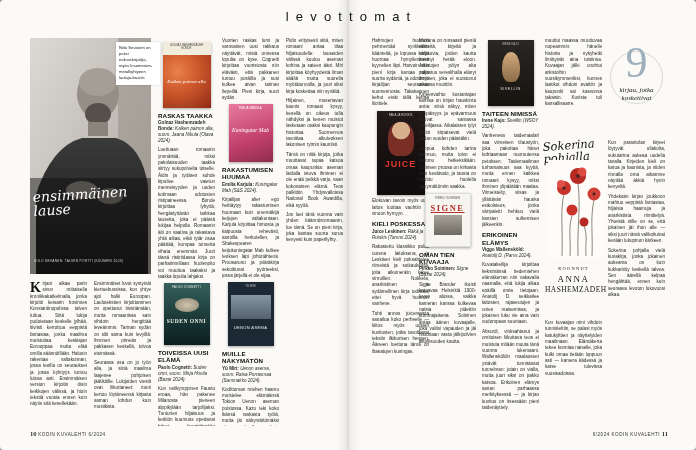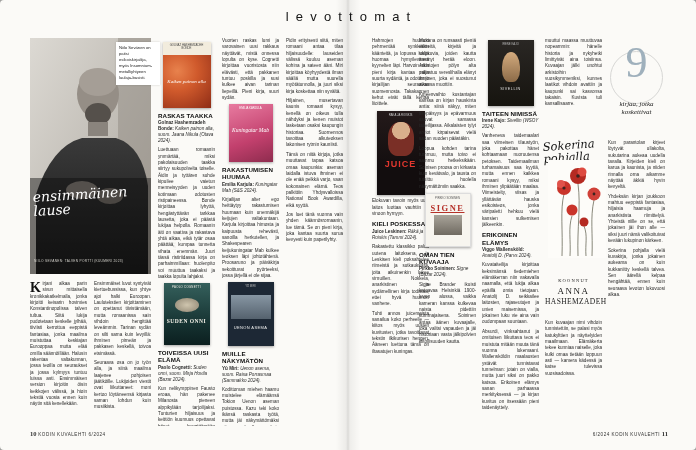--- a/index.html
+++ b/index.html
@@ -57,28 +57,28 @@
   .c-signe .ct { font:bold 8.5px/1 "Liberation Serif",serif; color:#b53129; letter-spacing:1.5px; margin:3px 0;text-decoration:underline; }
   .c-signe .ph { height:20px; margin:0 5px; background:linear-gradient(180deg,#a9a49a,#6f6a61); }
   .c-taiteen { width:46px; height:66px; background:linear-gradient(180deg,#2a2724,#16140f); text-align:center; padding:3px; color:#ddd; margin-top:2px; }
   .c-taiteen .ca { font-size:2.8px; color:#bbb; }
   .c-taiteen .fig { width:18px; height:30px; margin:5px auto; border-radius:50% 50% 40% 40%; background:linear-gradient(180deg,#d3ab7e,#8c6b48); }
   .c-taiteen .ct { font-size:3.8px; letter-spacing:.5px; }
 
   .script-sokerina { position:absolute; left:543px; top:139px; width:85px; font:italic 11.5px/1 "DejaVu Serif",serif;
                      color:#141414; transform:rotate(-4deg); }
   .flowers { position:absolute; left:548px; top:160px; }
-  .koonnut { position:absolute; left:545px; top:278px; width:57px; text-align:center; font-family:"Liberation Serif",serif; color:#1a1a1a; }
+  .koonnut { position:absolute; left:545px; top:266px; width:57px; text-align:center; font-family:"Liberation Serif",serif; color:#1a1a1a; }
   .k-label { font-size:4.5px; letter-spacing:1.2px; }
   .k-first { font-size:9px; letter-spacing:1.5px; margin-top:2.5px; }
   .k-last { font-size:7.5px; letter-spacing:.4px; margin-top:1px; }
   .feature9 { position:absolute; left:608px; top:42px; width:57px; text-align:center; }
   .f9-circle { position:absolute; left:2px; top:9px; width:53px; height:53px; border:0.5px solid #d7d7d5; border-radius:50%; }
   .f9-num { font:400 44px/0.95 "Liberation Serif",serif; color:#9fb0bc; position:relative; }
-  .f9-cap { font:italic 7px/1.2 "Liberation Serif",serif; color:#222; margin-top:16px; position:relative; }
+  .f9-cap { font:italic 7px/1.2 "Liberation Serif",serif; color:#222; margin-top:2px; position:relative; }
 
   .footer { position:absolute; top:430px; font-size:4.6px; color:#333; letter-spacing:.5px; }
   .footer .pn { font:bold 6.5px "Liberation Serif",serif; letter-spacing:0; }
   .f-left { left:30px; }
   .f-right { right:28px; text-align:right; }
 </style>
 </head>
 <body>
 
 <div class="spread">

